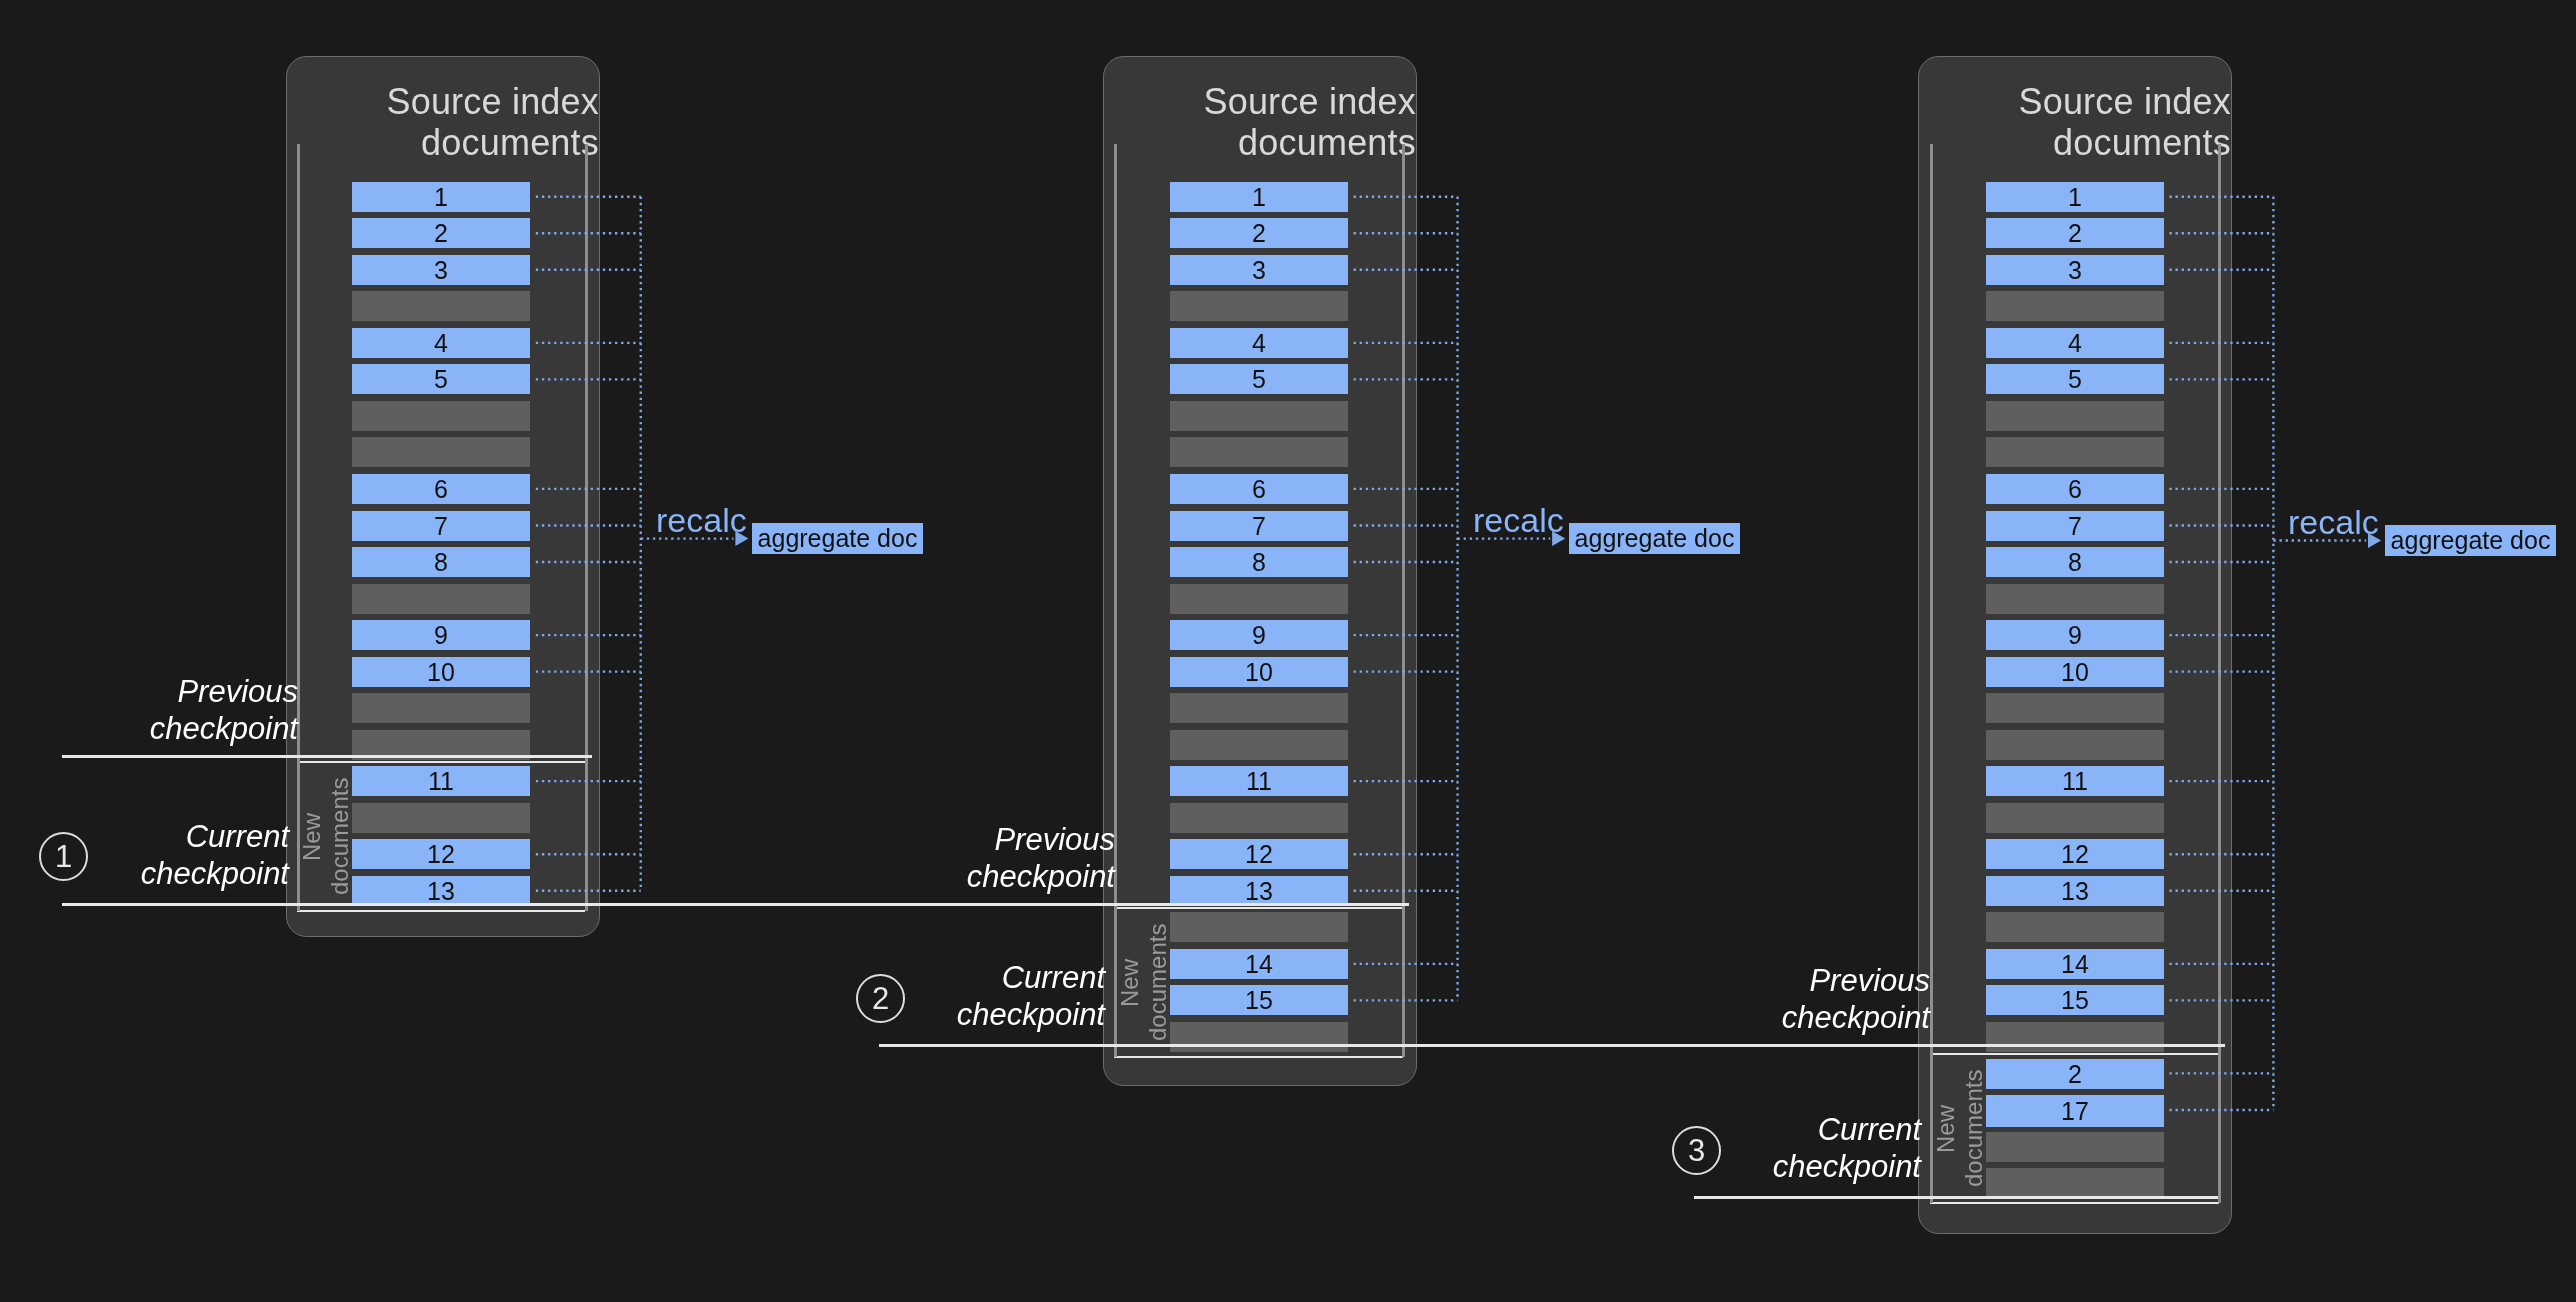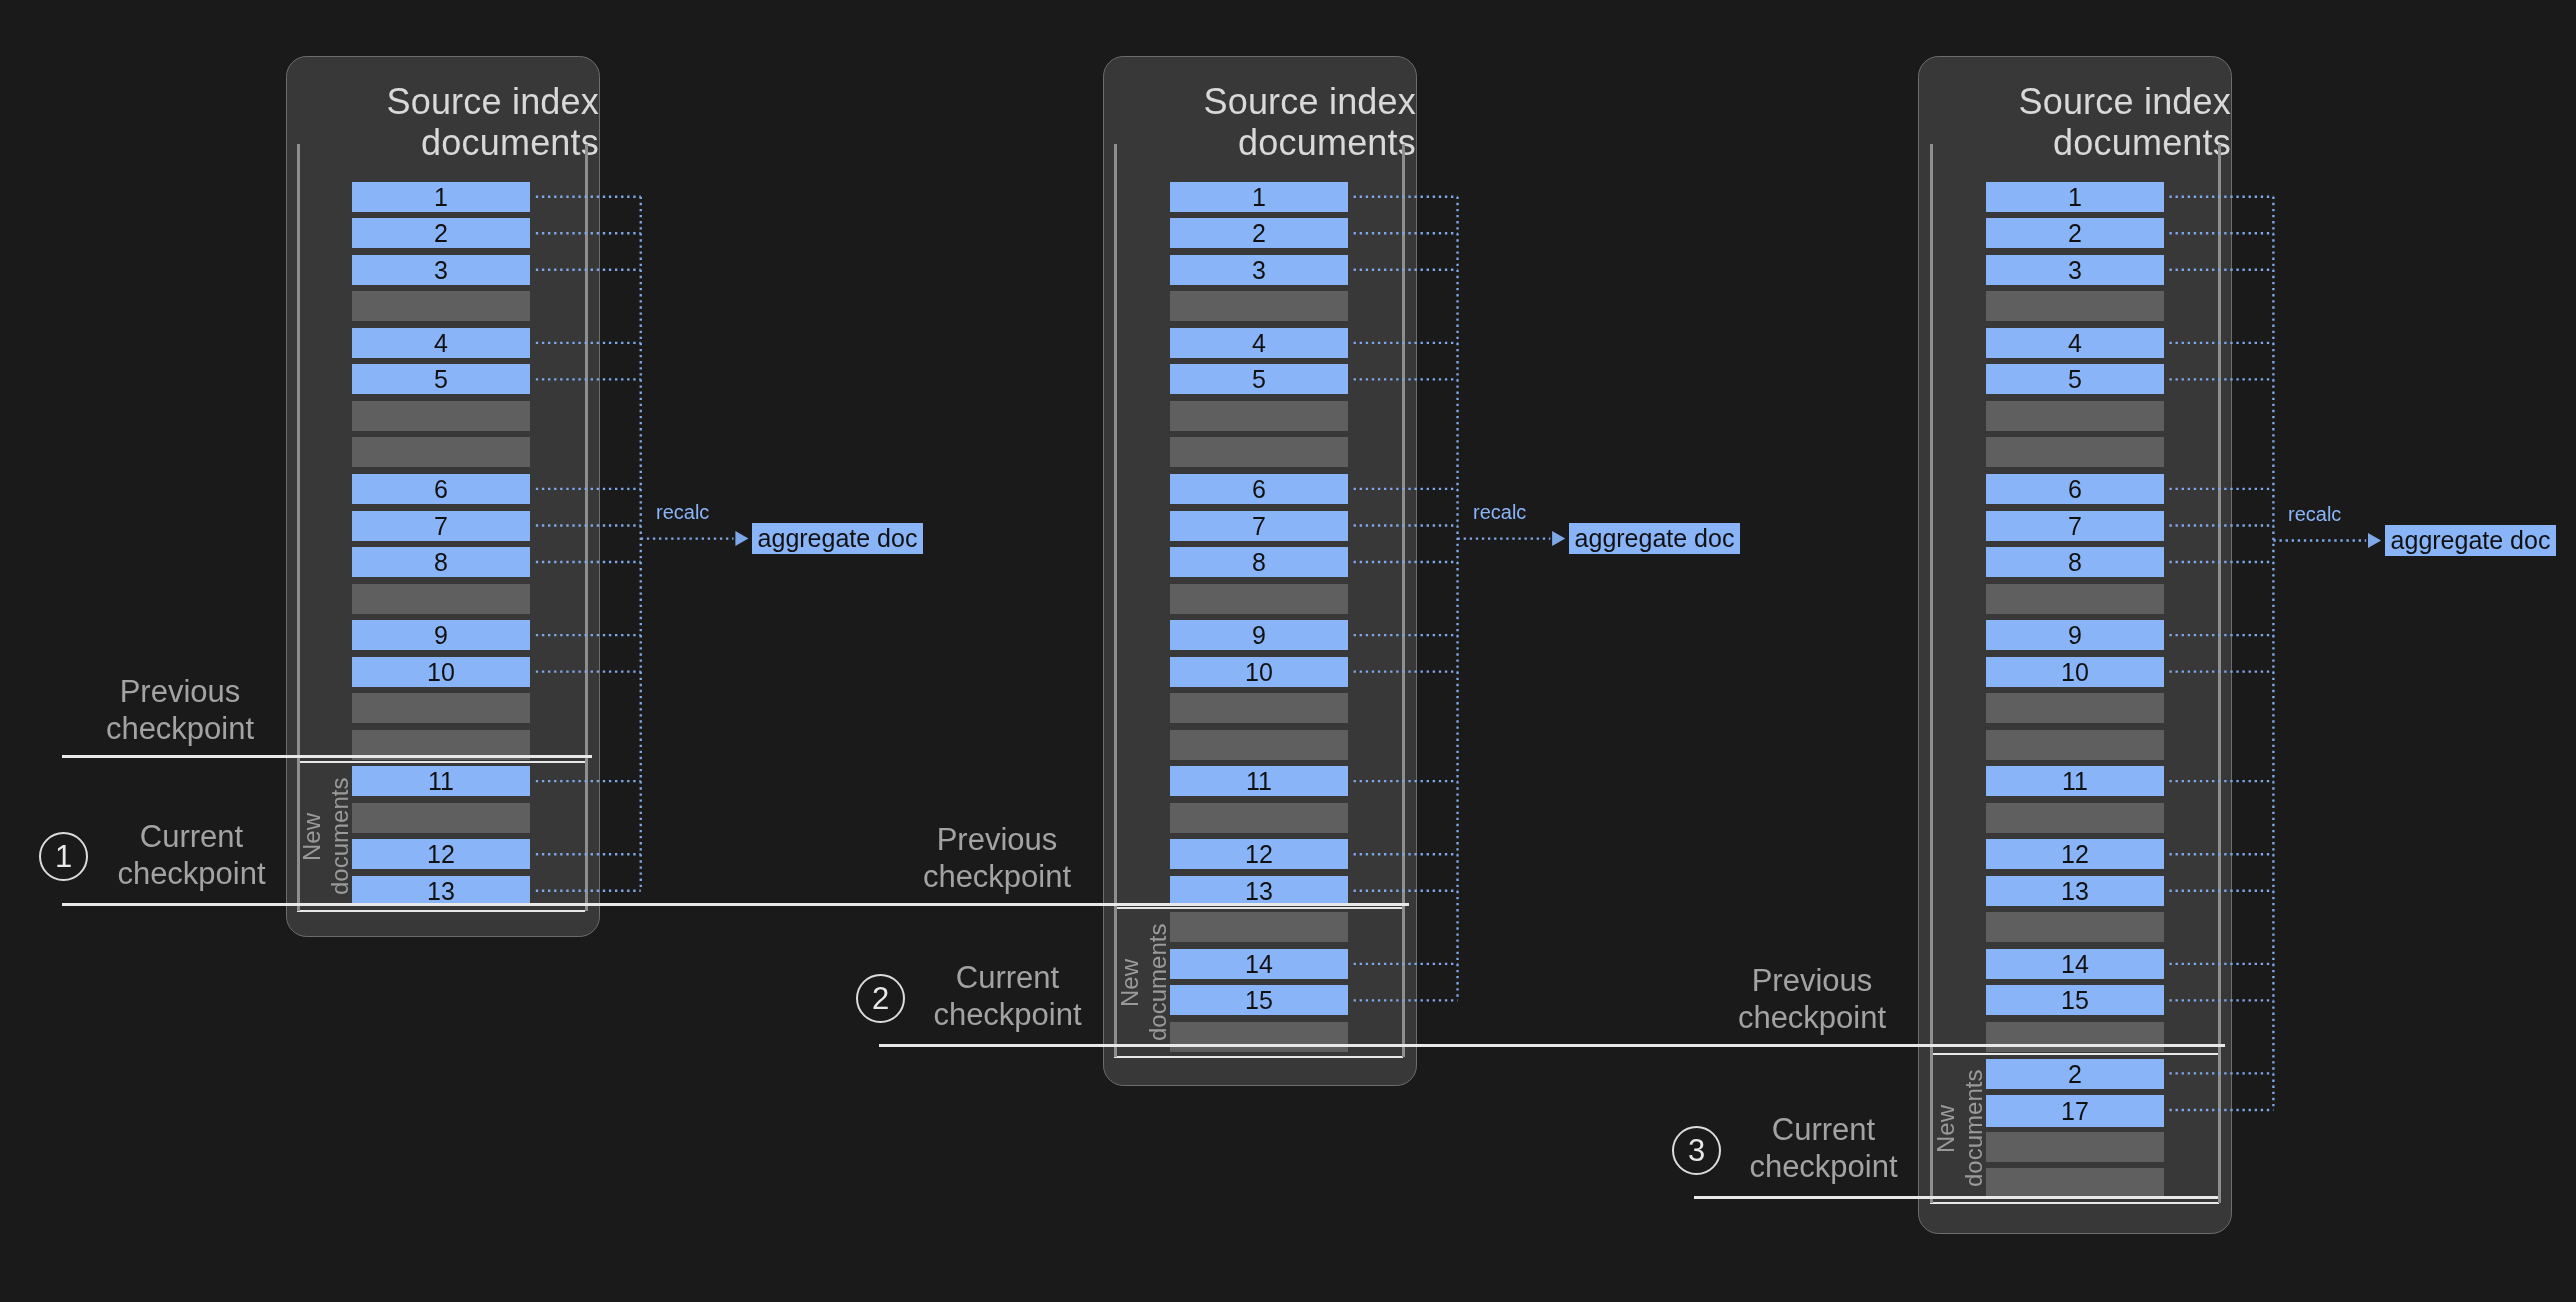--- a/index.html
+++ b/index.html
@@ -67,44 +67,45 @@
   }
 
   
   .ck-line{
     position:absolute;
     height:2.8px;
     background:#e8e8e8;
   }
   .ck-text{
     position:absolute;
-    color:#a3a3a3;
+    color:#ffffff;
     font-size:31px;
     line-height:37px;
-    text-align:center;
+    text-align:right;
     white-space:pre-line;
+    font-style:italic;
   }
   .ck-badge{
     position:absolute;
     width:49px;height:49px;
     border:2.8px solid #dcdcdc;
     border-radius:50%;
     color:#e8e8e8;
     font-size:31px;
     display:flex;align-items:center;justify-content:center;
     box-sizing:border-box;
   }
 
   
   .connect-svg{position:absolute;left:0;top:0;overflow:visible;pointer-events:none;}
 
   .recalc-label{
     position:absolute;
     color:#8ab4f8;
-    font-size:20px;
+    font-size:34px;
   }
   .agg-box{
     position:absolute;
     background:#8ab4f8;
     color:#111;
     font-size:25px;
     display:flex;align-items:center;justify-content:center;
     padding:0 13px;
     box-sizing:border-box;
     white-space:nowrap;

